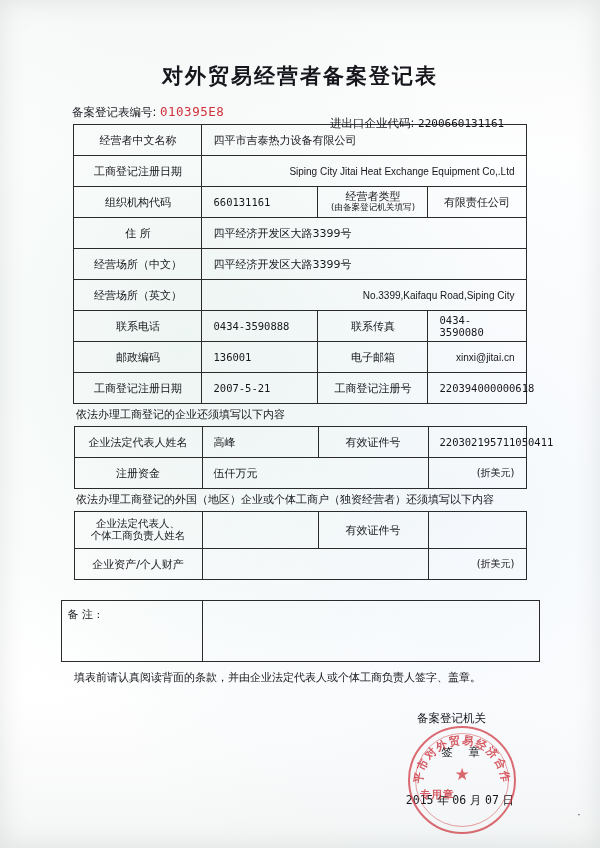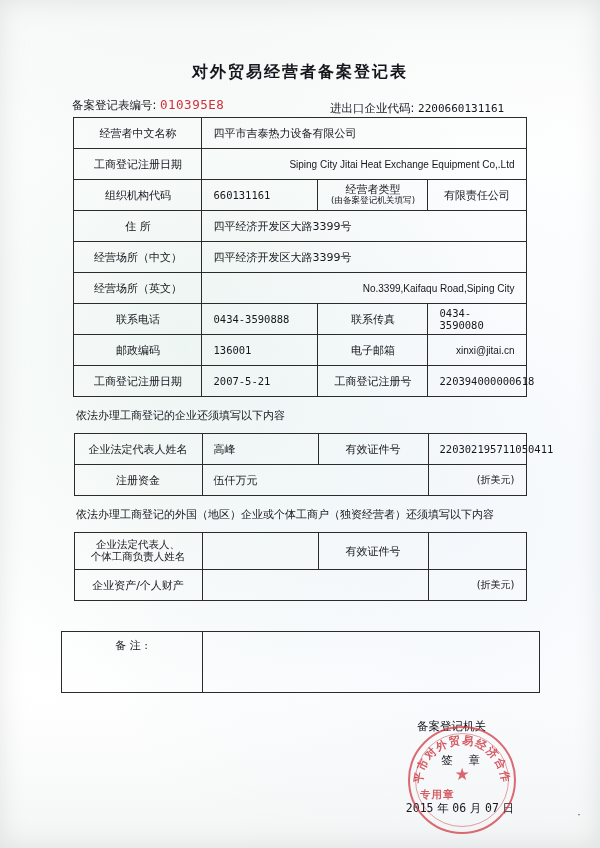--- a/index.html
+++ b/index.html
@@ -38,42 +38,42 @@
   }
   #content {
     position: absolute;
     left: 0; top: 0;
     width: 600px; height: 848px;
   }
   .title {
     text-align: center;
     font-family: "DejaVu Sans", "Liberation Sans", sans-serif;
     font-weight: bold;
-    font-size: 16px;
+    font-size: 21px;
     letter-spacing: 2px;
     color: #16161c;
     margin: 0;
     padding-top: 62px;
   }
   .subhead {
     position: relative;
     margin: 14px 0 4px 0;
     padding: 0 72px 0 72px;
     font-size: 11.5px;
     color: #1b1b22;
     height: 16px;
   }
   .subhead .left {
     position: absolute;
     left: 72px; top: 0;
     white-space: nowrap;
   }
   .subhead .right {
     position: absolute;
-    left: 330px; top: 4px;
+    left: 330px; top: 12px;
     white-space: nowrap;
   }
   .hand-red {
     color: #d1303a;
     font-family: "DejaVu Sans Mono", "Liberation Mono", monospace;
     font-size: 12.5px;
     letter-spacing: 0.5px;
   }
   .val-mono {
     font-family: "DejaVu Sans Mono", "Liberation Mono", monospace;
@@ -114,32 +114,31 @@
   }
   .twoline {
     line-height: 1.12;
     font-size: 9.4px;
     text-align: center;
   }
   .twoline .l1 { display:block; }
   .twoline .l2 { display:block; font-size: 8.6px; }
   .section-note {
     width: 452px;
-    margin: 8px auto;
+    margin: 0 auto;
     font-size: 11px;
     color: #16161c;
     padding: 3px 0 2px 2px;
     box-sizing: border-box;
   }
   .remark-table {
     border-collapse: collapse;
-    margin: 30px auto 0 auto;
+    margin: 20px auto 0 auto;
     width: 452px;
     table-layout: fixed;
-    text-align: center;
   }
   .remark-table td {
     border: 1px solid #2b2b2b;
     font-size: 11px;
     color: #16161c;
     vertical-align: top;
     padding: 6px;
   }
   .footer-note {
     width: 452px;
@@ -367,20 +366,21 @@
 
     <table class="remark-table">
       <tbody>
         <tr>
           <td style="width:128px;height:48px">备 注 :</td>
           <td style="width:324px"></td>
         </tr>
       </tbody>
     </table>
 
+    <div class="footer-note">填表前请认真阅读背面的条款，并由企业法定代表人或个体工商负责人签字、盖章。</div>
 
     <div class="sign-block">
       <div class="sign-line sign-org">备案登记机关</div>
       <div class="sign-line sign-seal">签  章</div>
       <div class="date-line">
         <span class="date-num">2015</span>
         <span>年</span>
         <span class="date-num">06</span>
         <span>月</span>
         <span class="date-num">07</span>

